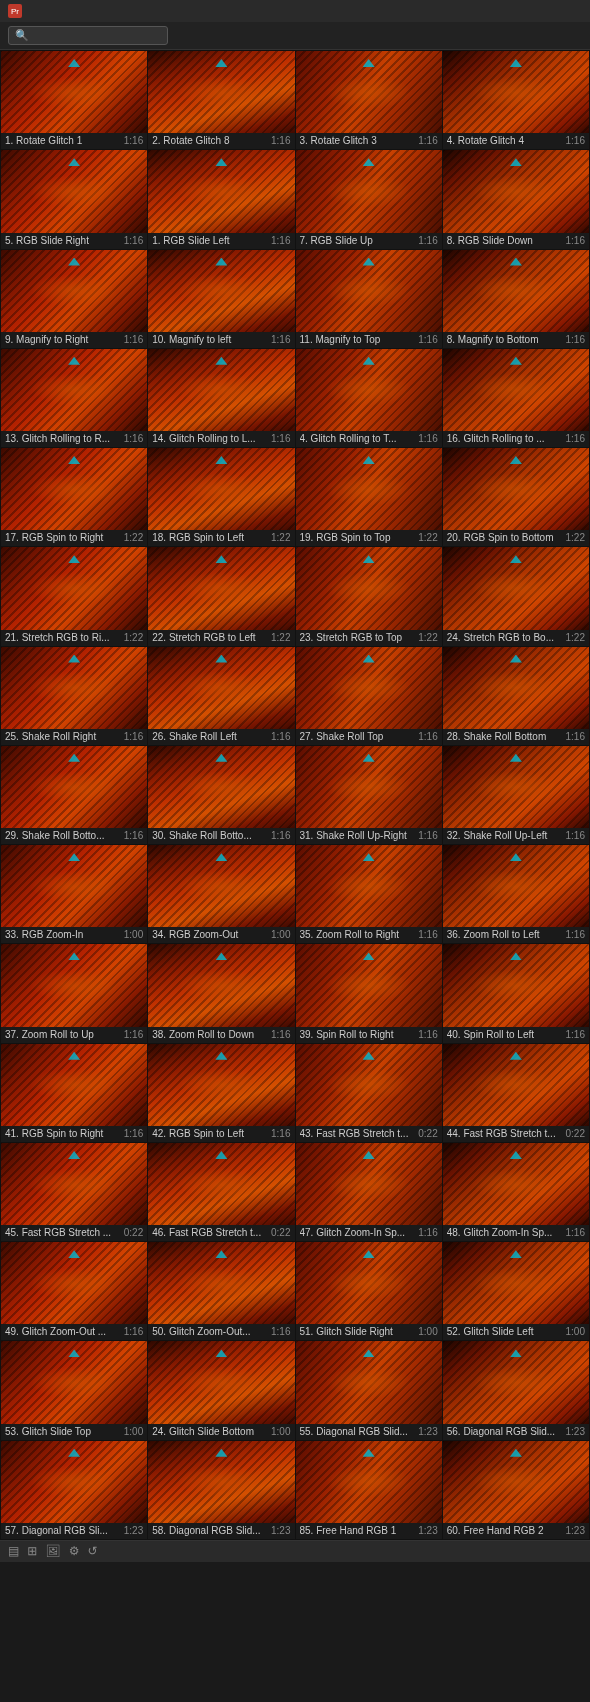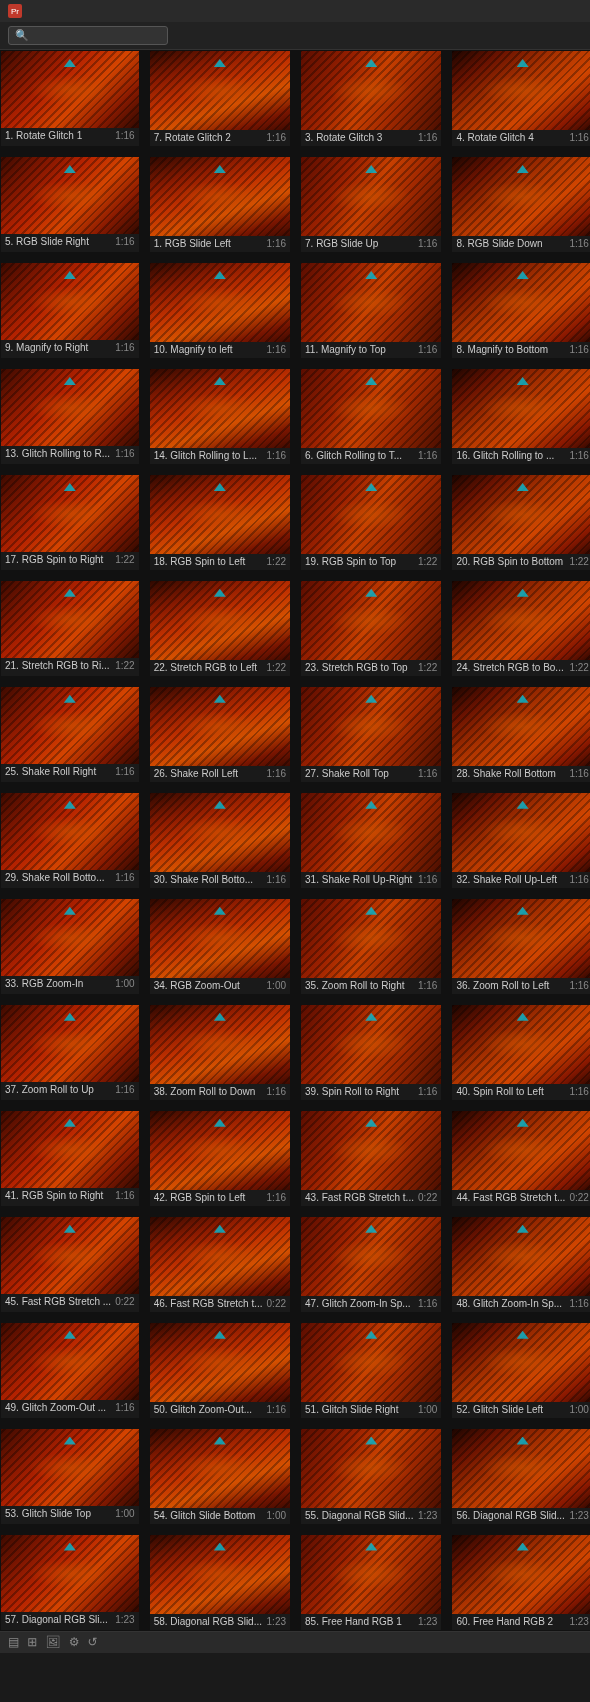--- a/index.html
+++ b/index.html
@@ -60,21 +60,21 @@
       color: #888;
       font-size: 11px;
     }
     .item-count {
       color: #aaa;
       font-size: 11px;
     }
     .grid-container {
       display: grid;
       grid-template-columns: repeat(4, 1fr);
-      gap: 11px;
+      gap: 1px;
       background: #111;
       padding: 1px;
     }
     .grid-item {
       background: #1a1a1a;
       cursor: pointer;
       position: relative;
     }
     .thumbnail {
       width: 100%;
@@ -176,21 +176,21 @@
       <div class="item-label">
         <span class="item-name">1. Rotate Glitch 1</span>
         <span class="item-duration">1:16</span>
       </div>
     </div>
     <div class="grid-item">
       <div class="thumbnail" style="background: linear-gradient(160deg, #2d0800 0%, #8a1a00 25%, #c03000 45%, #d45000 65%, #7a1500 85%, #3d0a00 100%);">
         <div class="thumb-accent"></div>
       </div>
       <div class="item-label">
-        <span class="item-name">7. Rotate Glitch 2</span>
+        <span class="item-name">2. Rotate Glitch 8</span>
         <span class="item-duration">1:16</span>
       </div>
     </div>
     <div class="grid-item">
       <div class="thumbnail" style="background: linear-gradient(120deg, #5a0d00 0%, #9a2000 30%, #c84000 50%, #a02800 70%, #4a0e00 100%);">
         <div class="thumb-accent"></div>
       </div>
       <div class="item-label">
         <span class="item-name">3. Rotate Glitch 3</span>
         <span class="item-duration">1:16</span>
@@ -293,21 +293,21 @@
       <div class="item-label">
         <span class="item-name">14. Glitch Rolling to L...</span>
         <span class="item-duration">1:16</span>
       </div>
     </div>
     <div class="grid-item">
       <div class="thumbnail" style="background: linear-gradient(120deg, #5a0d00 0%, #9a2000 30%, #c84000 50%, #a02800 70%, #4a0e00 100%);">
         <div class="thumb-accent"></div>
       </div>
       <div class="item-label">
-        <span class="item-name">6. Glitch Rolling to T...</span>
+        <span class="item-name">4. Glitch Rolling to T...</span>
         <span class="item-duration">1:16</span>
       </div>
     </div>
     <div class="grid-item">
       <div class="thumbnail" style="background: linear-gradient(145deg, #1a0500 0%, #6a1200 20%, #b03500 45%, #d04500 65%, #8a1800 85%, #2a0700 100%);">
         <div class="thumb-accent"></div>
       </div>
       <div class="item-label">
         <span class="item-name">16. Glitch Rolling to ...</span>
         <span class="item-duration">1:16</span>
@@ -644,21 +644,21 @@
       <div class="item-label">
         <span class="item-name">53. Glitch Slide Top</span>
         <span class="item-duration">1:00</span>
       </div>
     </div>
     <div class="grid-item">
       <div class="thumbnail" style="background: linear-gradient(160deg, #2d0800 0%, #8a1a00 25%, #c03000 45%, #d45000 65%, #7a1500 85%, #3d0a00 100%);">
         <div class="thumb-accent"></div>
       </div>
       <div class="item-label">
-        <span class="item-name">54. Glitch Slide Bottom</span>
+        <span class="item-name">24. Glitch Slide Bottom</span>
         <span class="item-duration">1:00</span>
       </div>
     </div>
     <div class="grid-item">
       <div class="thumbnail" style="background: linear-gradient(120deg, #5a0d00 0%, #9a2000 30%, #c84000 50%, #a02800 70%, #4a0e00 100%);">
         <div class="thumb-accent"></div>
       </div>
       <div class="item-label">
         <span class="item-name">55. Diagonal RGB Slid...</span>
         <span class="item-duration">1:23</span>

